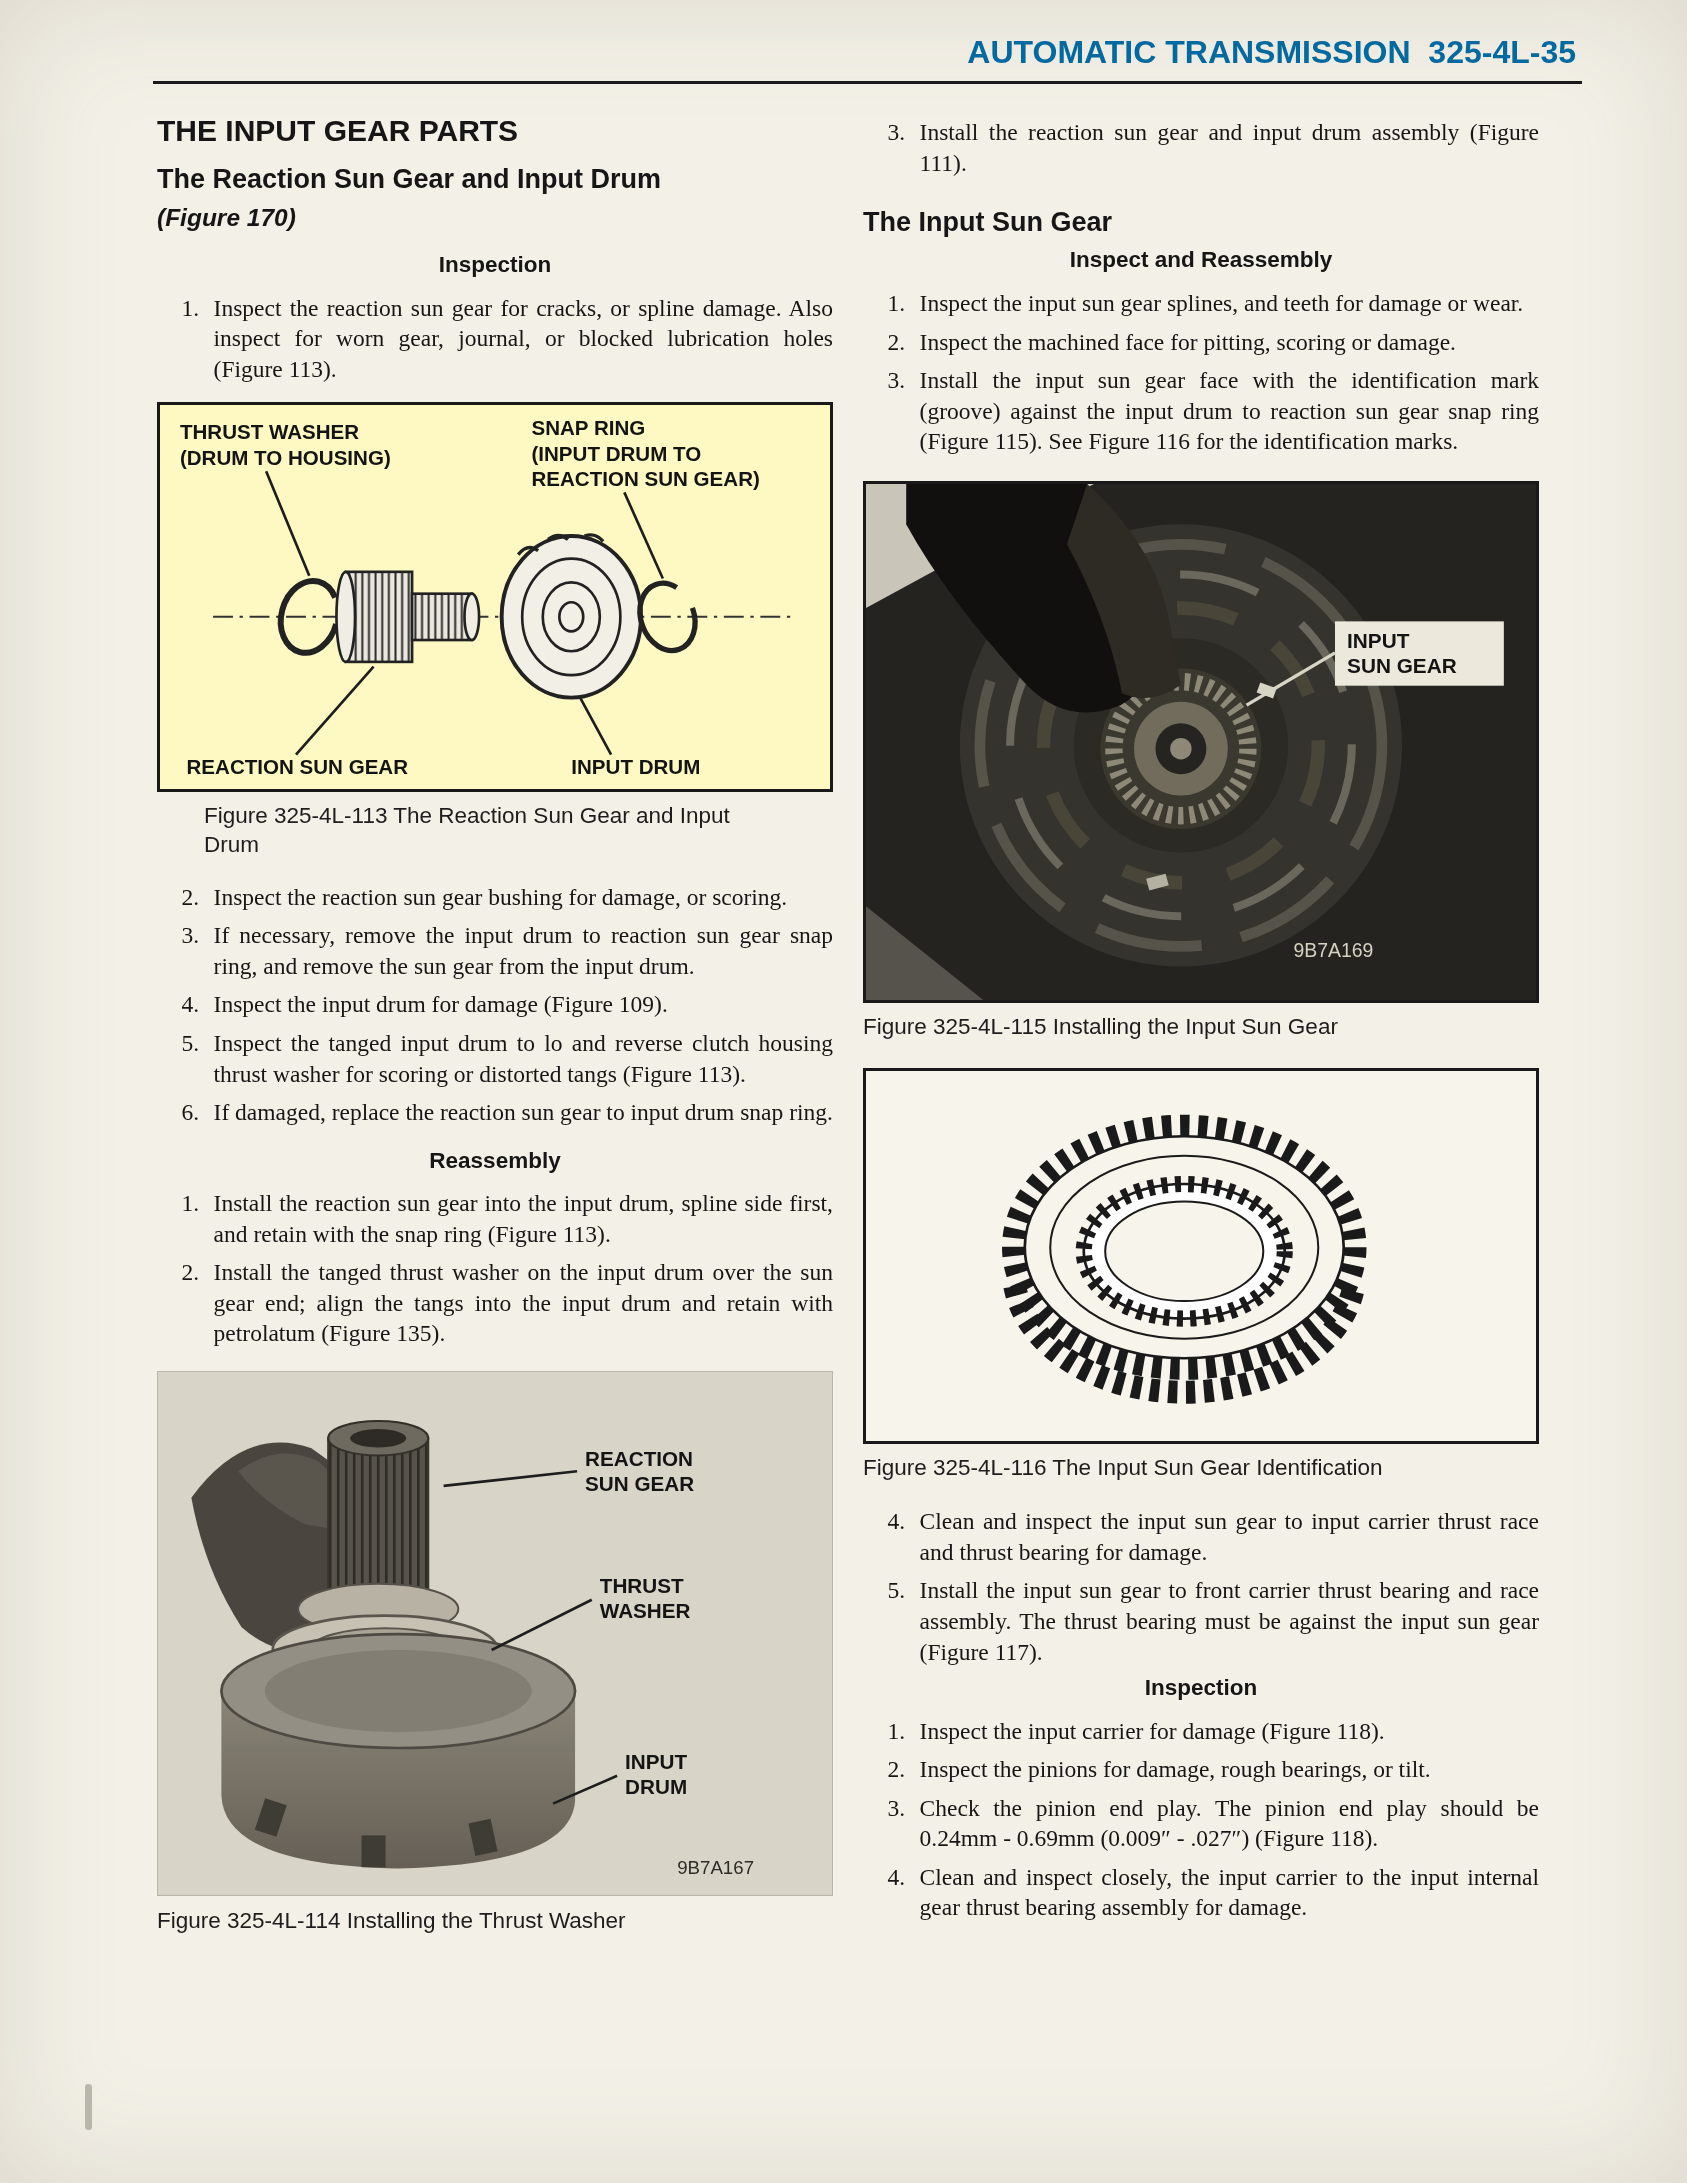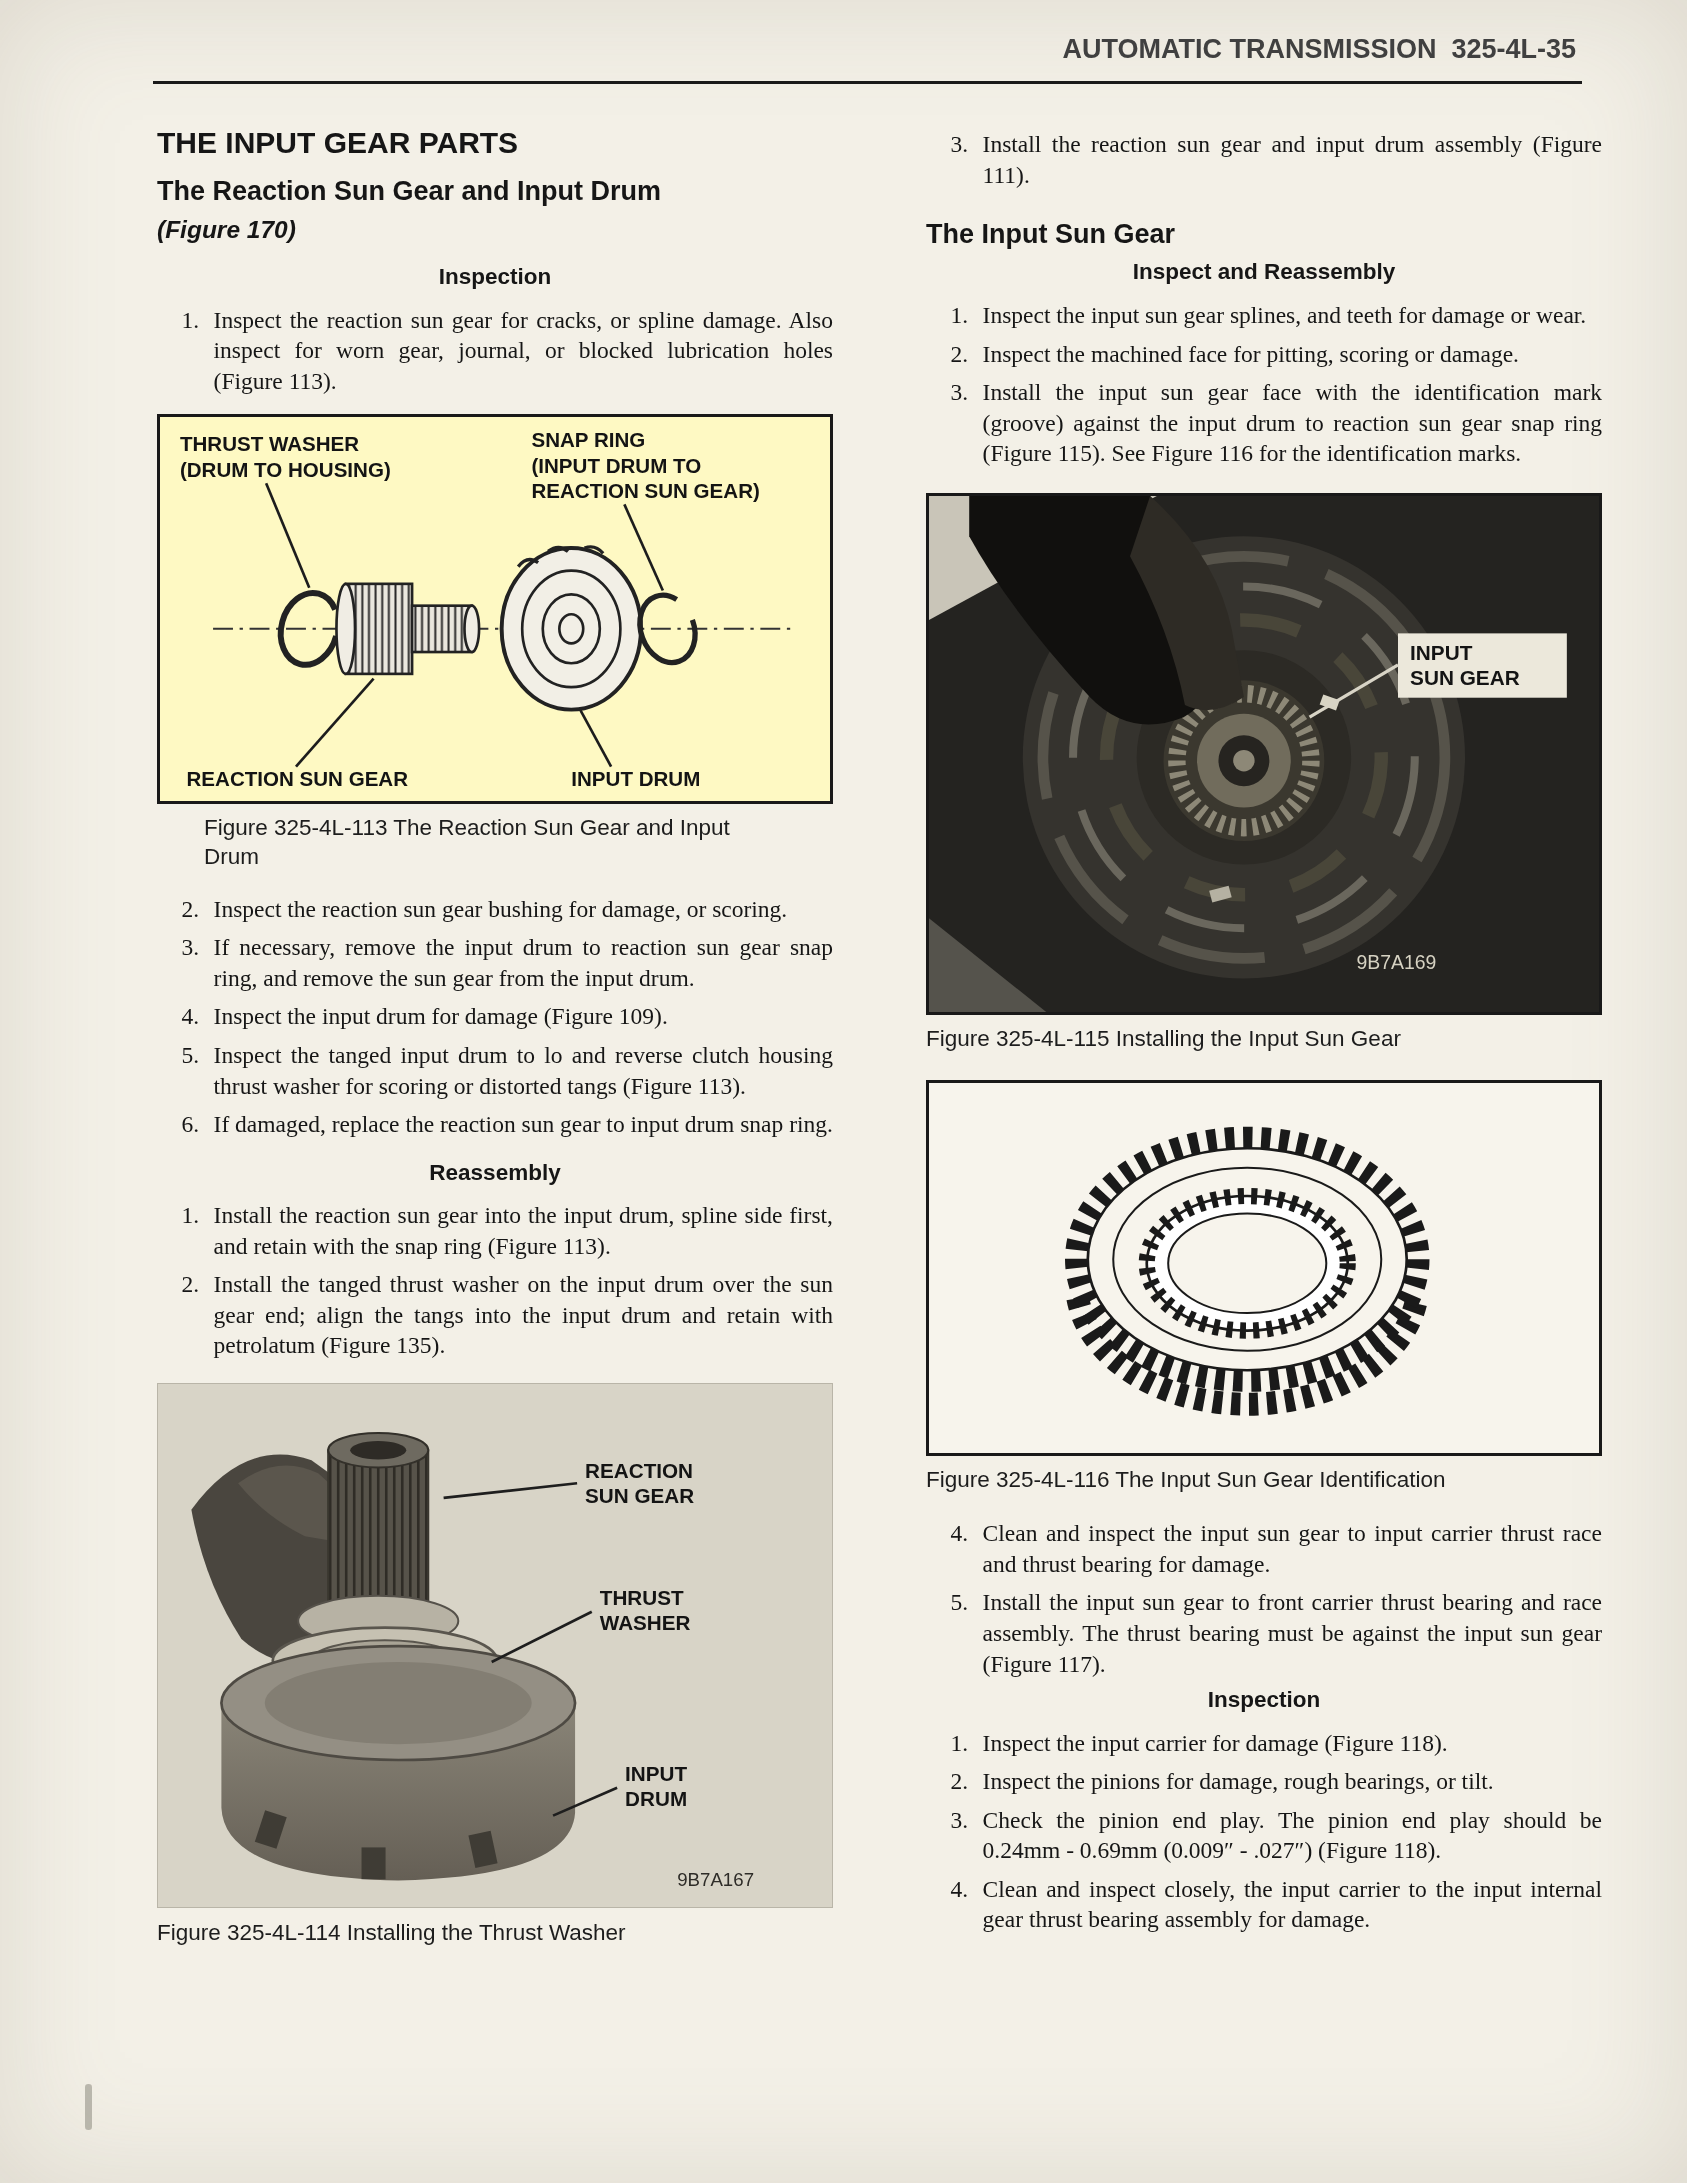--- a/index.html
+++ b/index.html
@@ -9,27 +9,27 @@
     font-family: "Liberation Serif", serif;
   }
   .page {
     position: relative; width: 1687px; height: 2183px;
     background: #f3f0e7; color: #161616; overflow: hidden;
     box-shadow: inset 0 0 119px rgba(120,110,90,.18);
   }
   .header-title {
     position: absolute; top: 34px; right: 111px;
     font-family: "Liberation Sans", sans-serif; font-weight: 700;
-    font-size: 27px; white-space: pre; color: #404040;
+    font-size: 32px; white-space: pre; color: #0369a1;
   }
   .header-rule {
     position: absolute; top: 81px; left: 153px; width: 1429px; height: 3.3px;
     background: #1a1a1a;
   }
-  .columns { position: absolute; top: 109px; left: 157px; display: flex; gap: 93px; }
+  .columns { position: absolute; top: 97px; left: 157px; display: flex; gap: 30px; }
   .col { width: 676px; }
   .col-right { padding-top: 20px; }
   .h1 { font-family: "Liberation Sans", sans-serif; font-weight: 700; font-size: 30px; margin: 17px 0 16px; }
   .h2 { font-family: "Liberation Sans", sans-serif; font-weight: 700; font-size: 27px; margin: 0 0 9.3px; }
   .figref { font-family: "Liberation Sans", sans-serif; font-weight: 700; font-style: italic; font-size: 24.5px; margin: 0 0 20px; }
   .h3 { font-family: "Liberation Sans", sans-serif; font-weight: 700; font-size: 22.5px; margin: 20px 0 14.6px; text-align: center; }
   .item { display: flex; margin: 0 0 8px; font-size: 23.5px; line-height: 1.30; }
   .item .num { flex: none; width: 42px; text-align: right; padding-right: 14.6px; }
   .item .txt { flex: 1; text-align: justify; }
   .figbox { border: 3.3px solid #191919; background: #fef9c3; margin: 17px 0 9.3px; }

